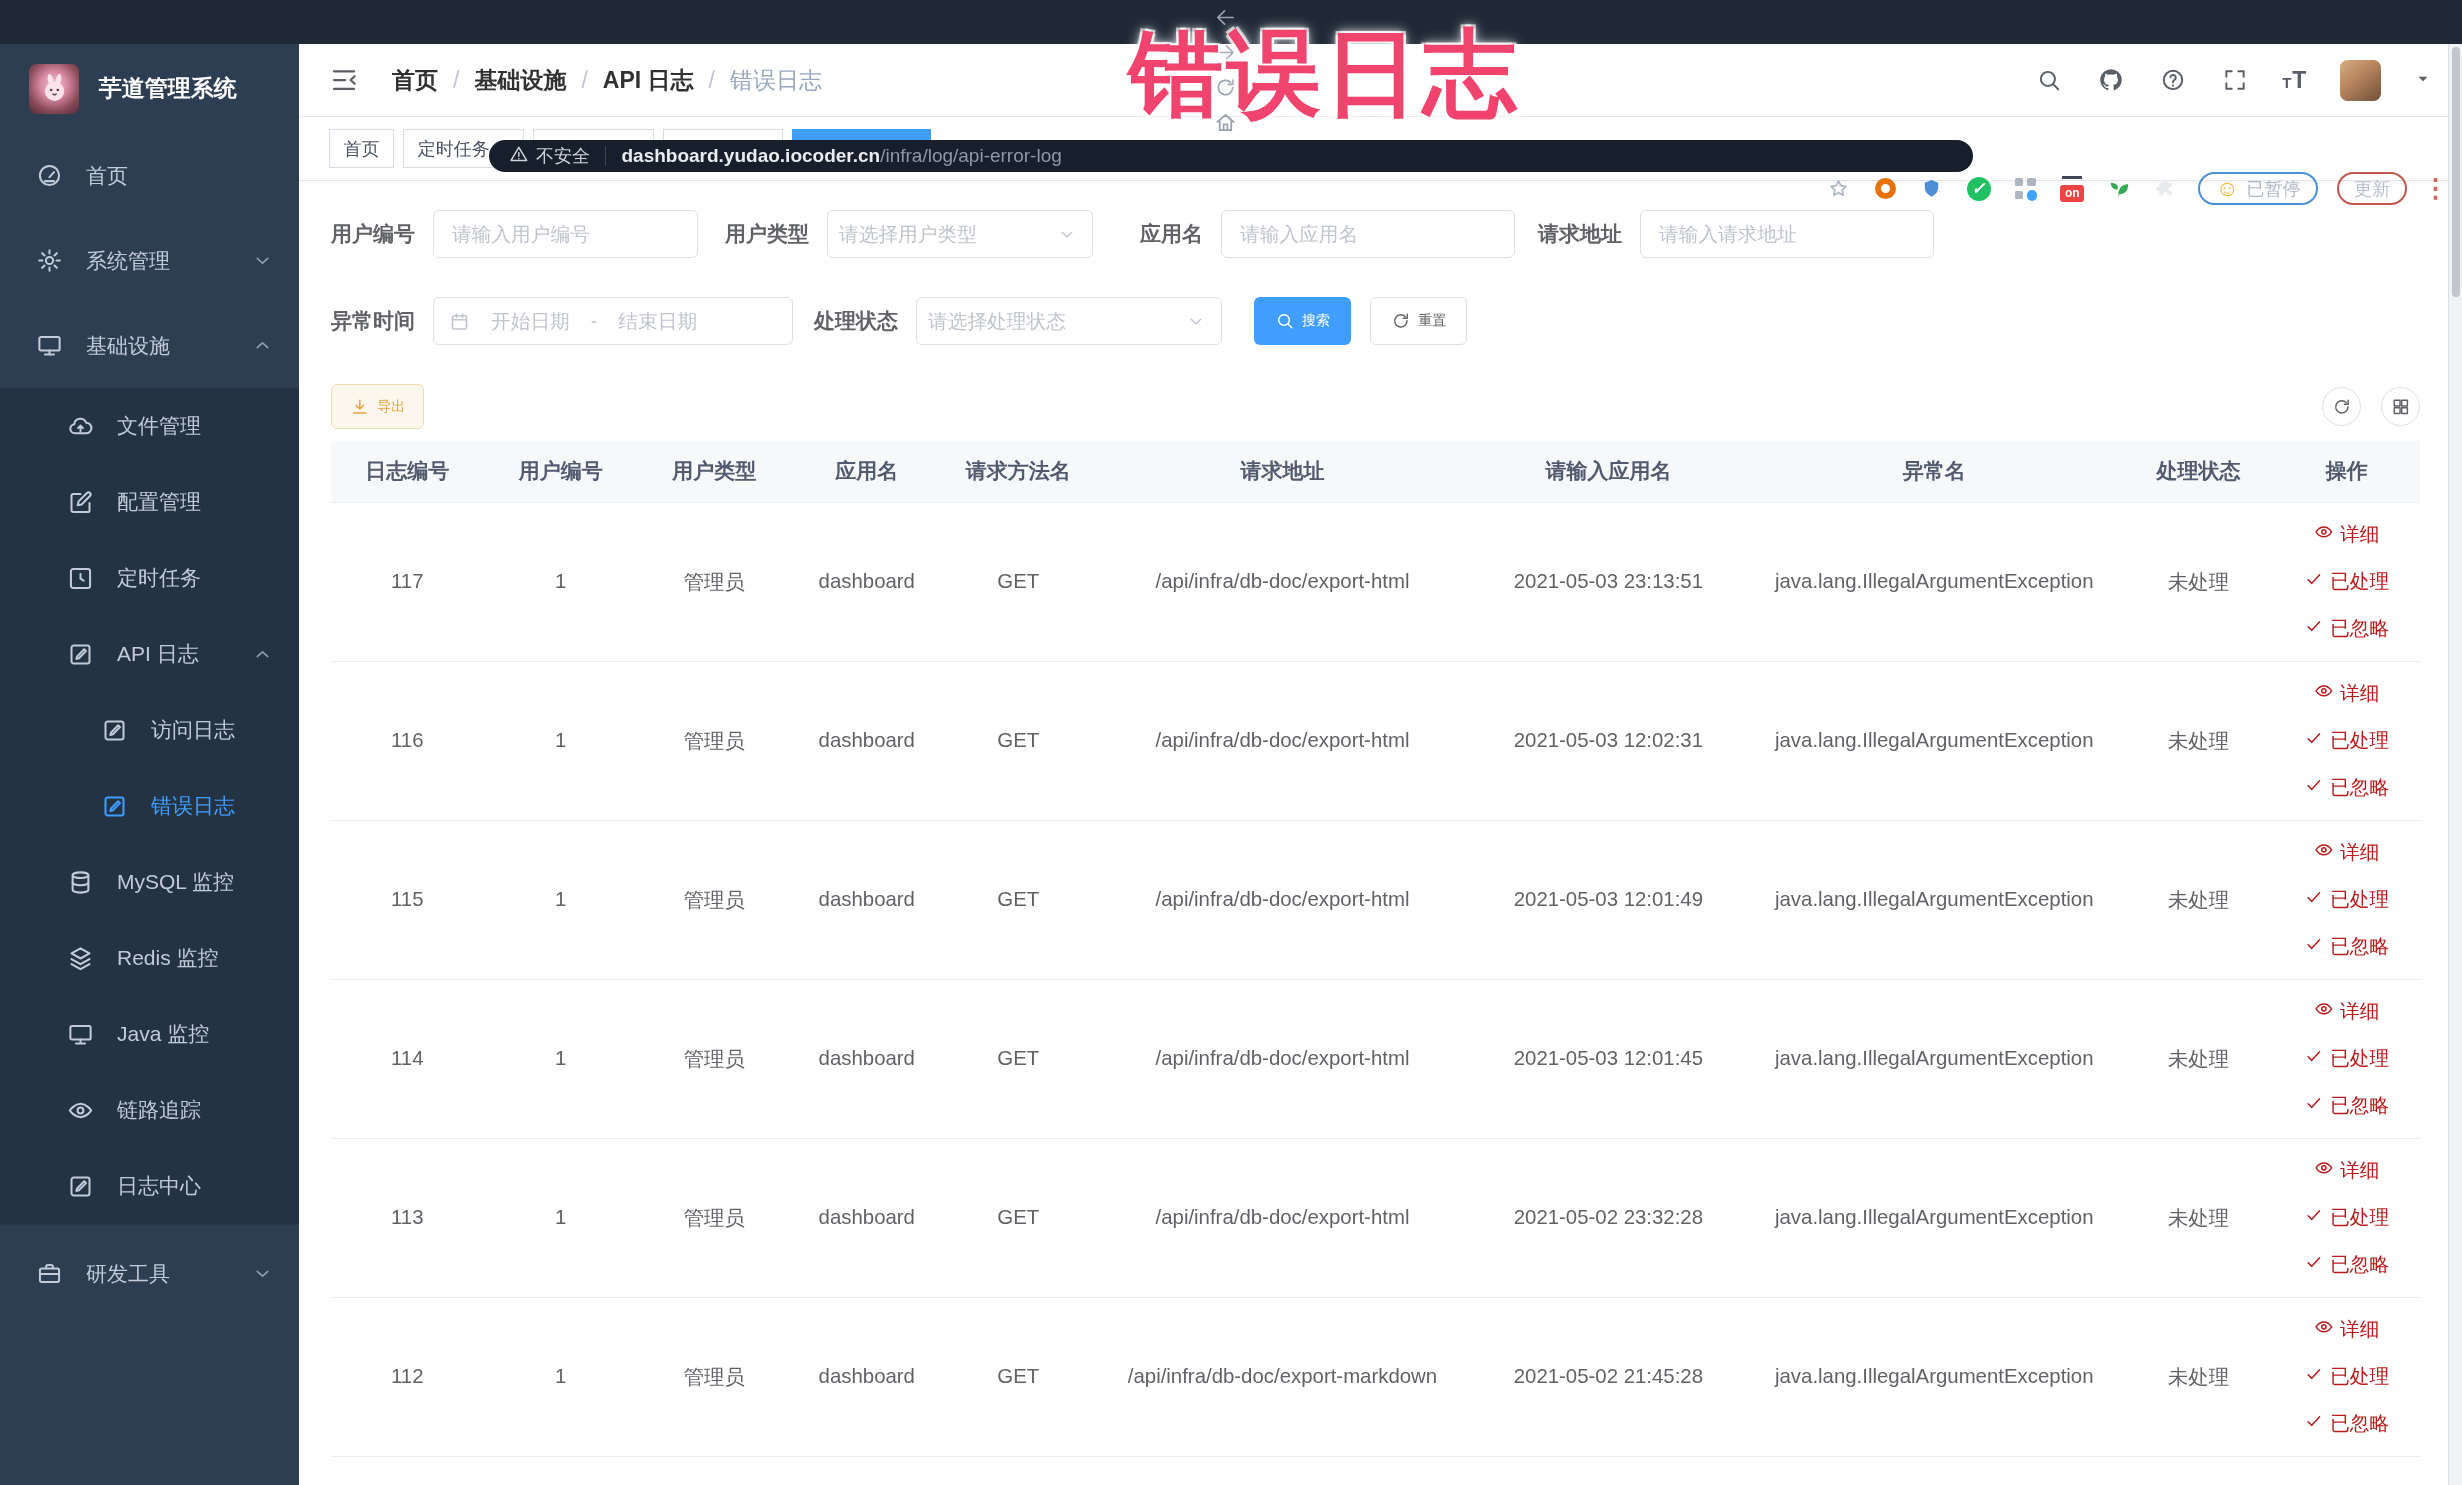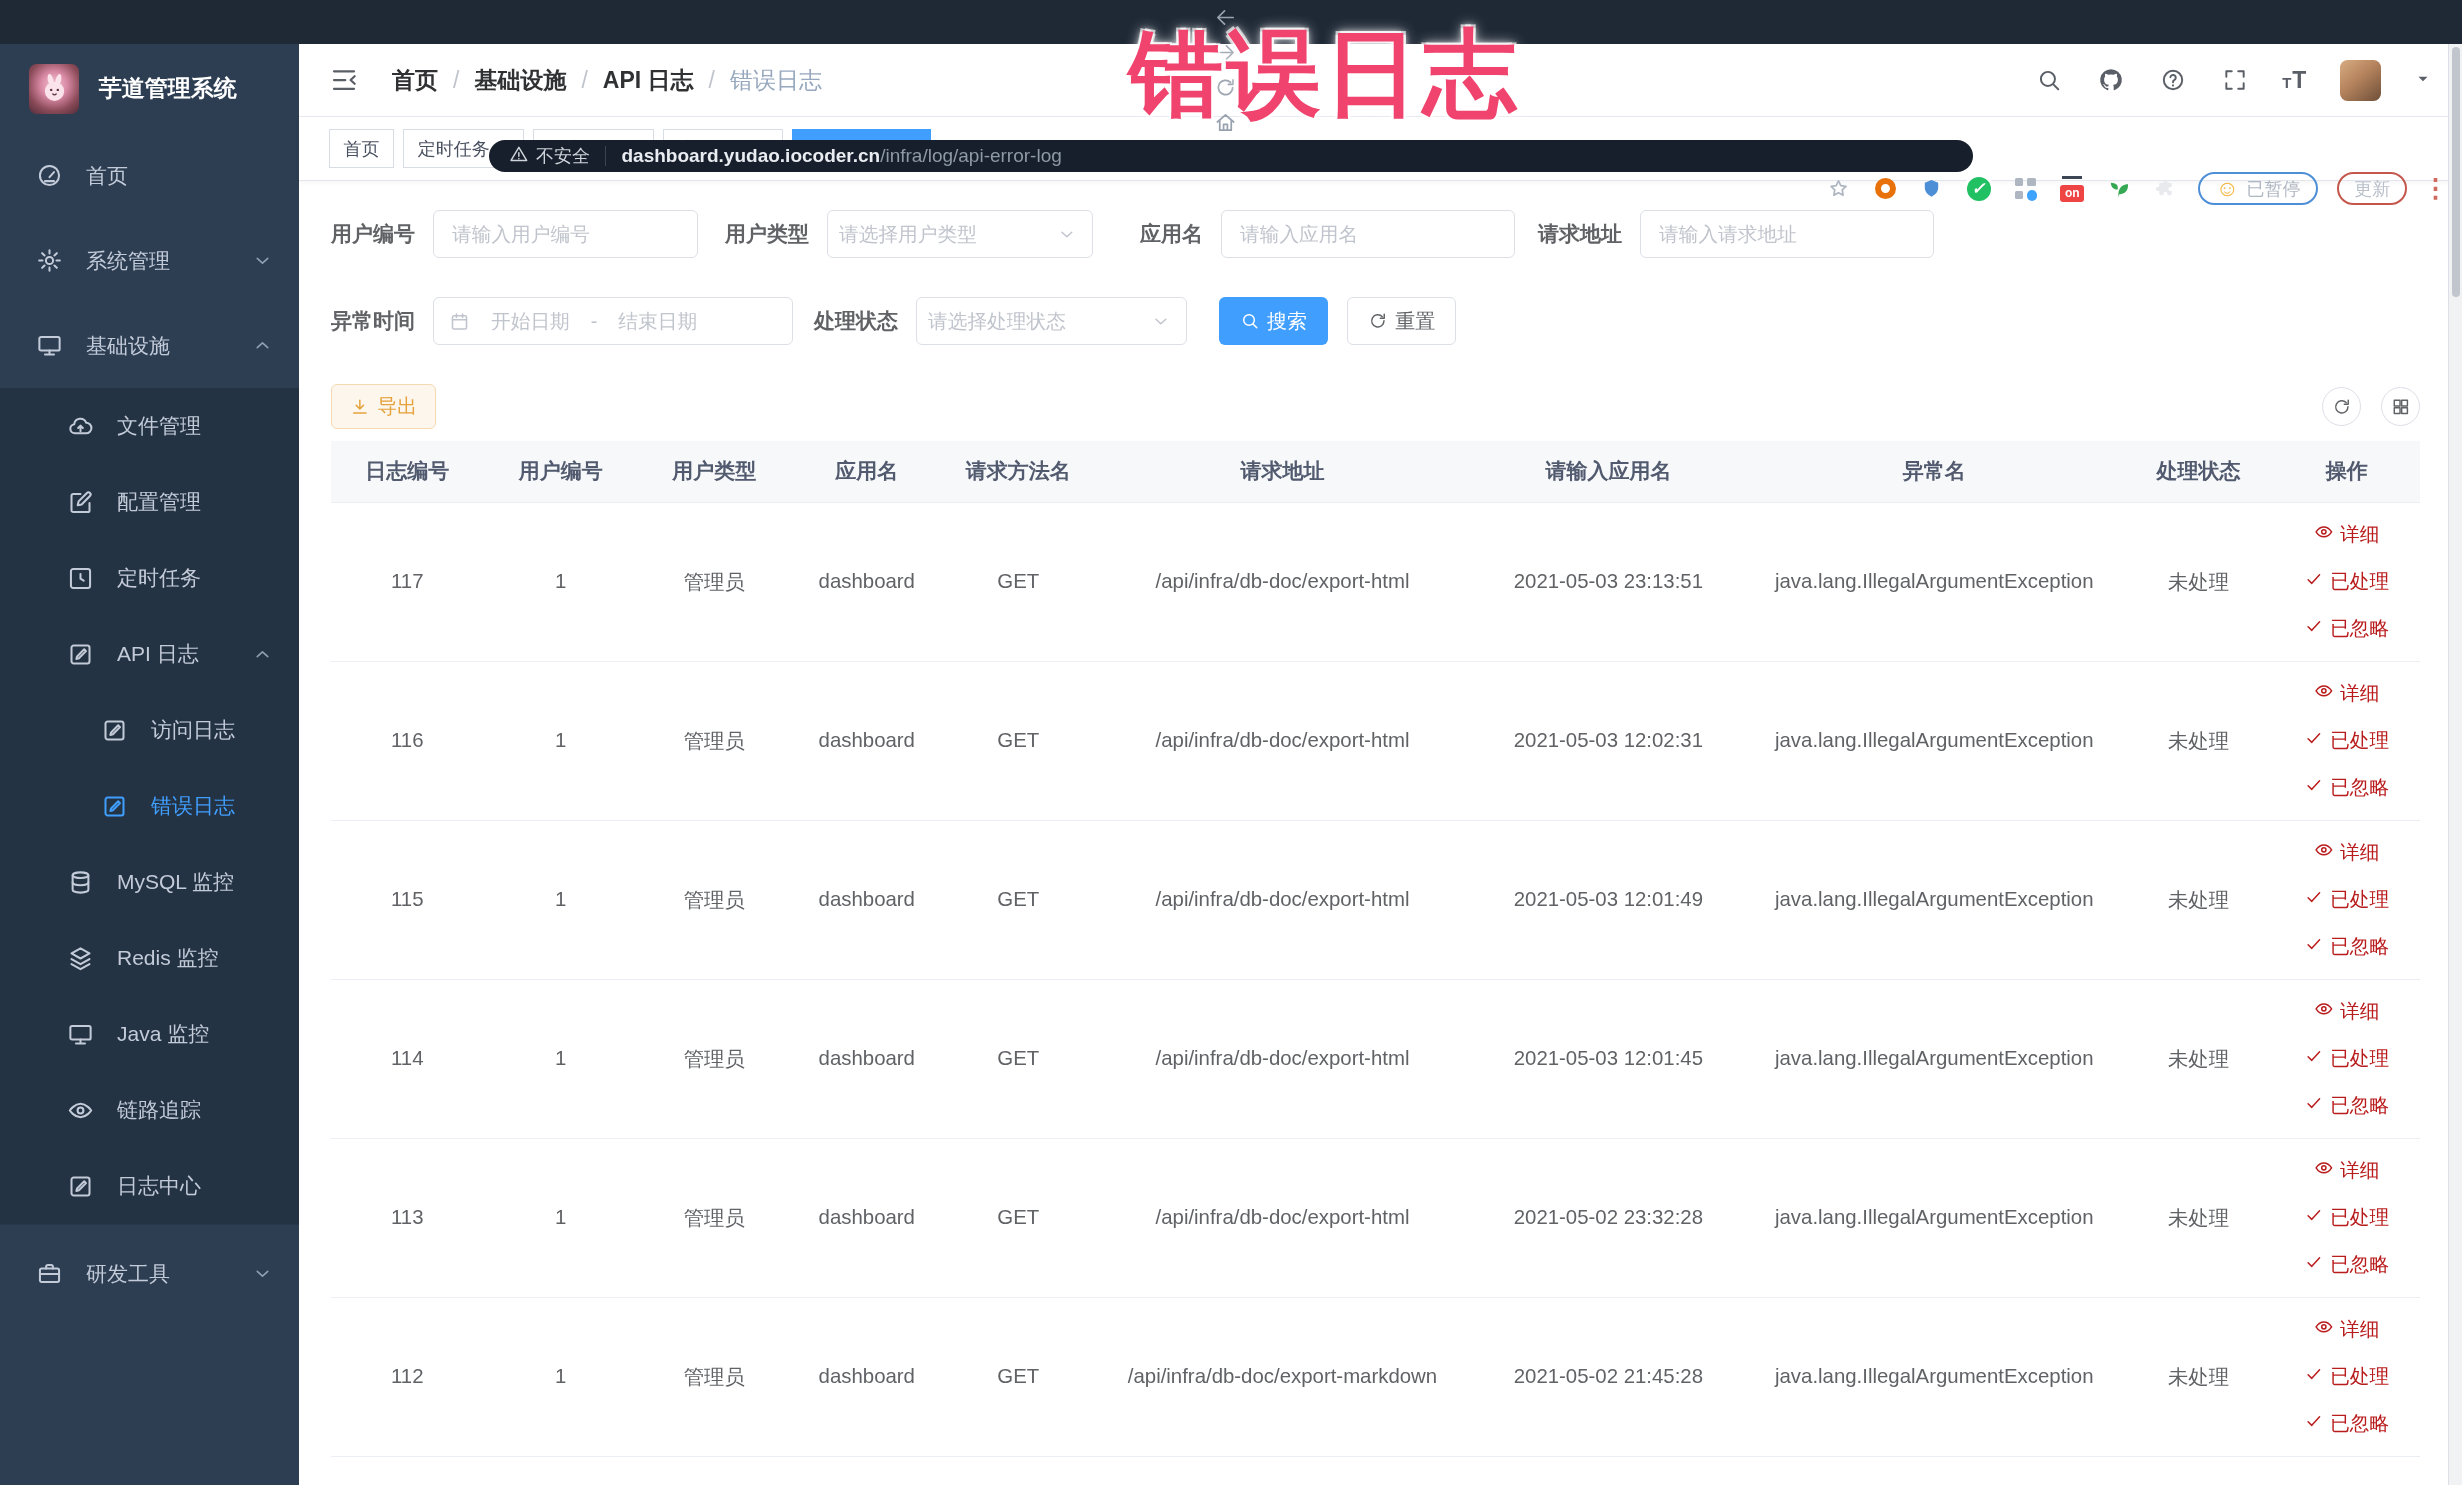--- a/index.html
+++ b/index.html
@@ -83,21 +83,21 @@
   input.finput{height:48px;border:1.5px solid #dcdfe6;border-radius:6px;padding:0 18px;font-size:19.7px;color:#606266;outline:none;background:#fff;font-family:inherit;}
   input.finput::placeholder{color:#c0c4cc;}
   .fselect{height:48px;border:1.5px solid #dcdfe6;border-radius:6px;display:flex;align-items:center;padding:0 15px 0 11px;font-size:19.7px;color:#c0c4cc;background:#fff;cursor:pointer;gap:32px;}
   .fselect .ph{flex:1;}
   .fselect .chev{color:#c0c4cc;width:19.7px;height:19.7px;}
   .fselect .chev svg{width:19.7px;height:19.7px;}
   .daterange{height:48px;width:360px;border:1.5px solid #dcdfe6;border-radius:6px;display:flex;align-items:center;padding:0 15px;font-size:19.7px;color:#c0c4cc;gap:21px;background:#fff;}
   .daterange .cal{width:21px;height:21px;color:#c0c4cc;}
   .daterange .cal svg{width:21px;height:21px;}
   .daterange .sep{color:#c0c4cc;}
-  .btn{height:48px;border-radius:6px;display:flex;align-items:center;gap:7.6px;font-size:20px;padding:0 19.7px;cursor:pointer;border:1.5px solid transparent;}
+  .btn{height:48px;border-radius:6px;display:flex;align-items:center;gap:7.6px;font-size:14px;padding:0 19.7px;cursor:pointer;border:1.5px solid transparent;}
   .btn svg{width:19.7px;height:19.7px;}
   .btn.primary{background:#409eff;color:#fff;}
   .btn.plain{background:#fff;border-color:#dcdfe6;color:#606266;}
   .btn.warn{background:#fdf6ec;border-color:#f5dab1;color:#e6a23c;height:45px;padding:0 18px;}
 
   .toolbar-row{display:flex;align-items:center;margin:33px 0 12px;}
   .circle-btns{margin-left:auto;display:flex;gap:19.7px;}
   .cbtn{width:39px;height:39px;border-radius:50%;border:1.5px solid #dcdfe6;background:#fff;color:#606266;display:flex;align-items:center;justify-content:center;cursor:pointer;}
   .cbtn svg{width:19.7px;height:19.7px;}
 
@@ -476,21 +476,21 @@
           <div class="daterange">
             <span class="cal"><svg class="sline" viewBox="0 0 24 24">
                   <rect x="4" y="5.5" width="16" height="15" rx="1.5"></rect>
                   <path d="M4 10h16M8.5 3.5v4M15.5 3.5v4"></path>
                 </svg></span>
             <span>开始日期</span>
             <span class="sep">-</span>
             <span>结束日期</span>
           </div>
           <span class="flabel" style="margin-left:21px">处理状态</span>
-          <div class="fselect" style="width:271px">
+          <div class="fselect" style="width:306px">
             <span class="ph">请选择处理状态</span>
             <span class="chev"><svg class="sline" viewBox="0 0 24 24">
                   <path d="m6 10 6 5.5 6-5.5"></path>
                 </svg></span>
           </div>
           <button class="btn primary" style="margin-left:32px">
             <svg class="sline" viewBox="0 0 24 24">
                 <circle cx="11" cy="11" r="6.5"></circle>
                 <path d="m16 16 4.5 4.5"></path>
               </svg>

